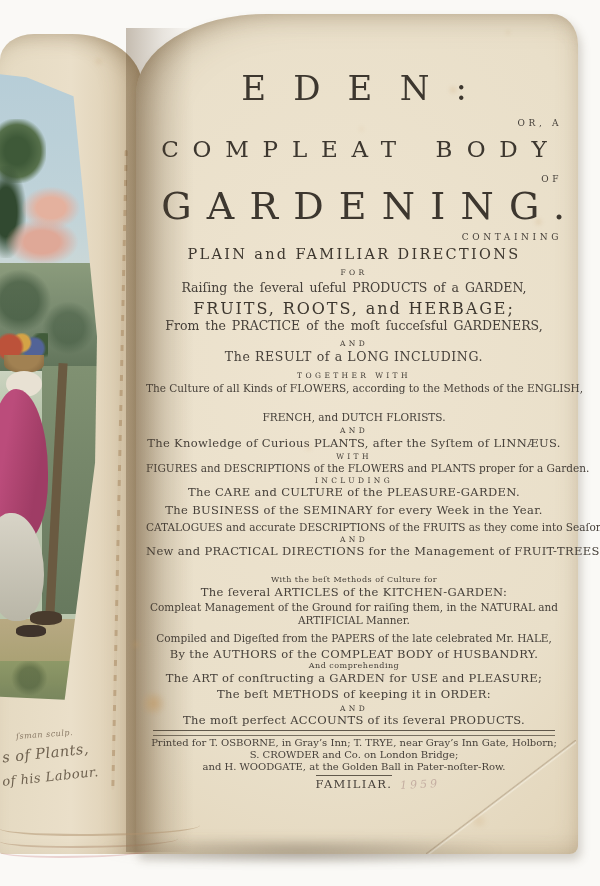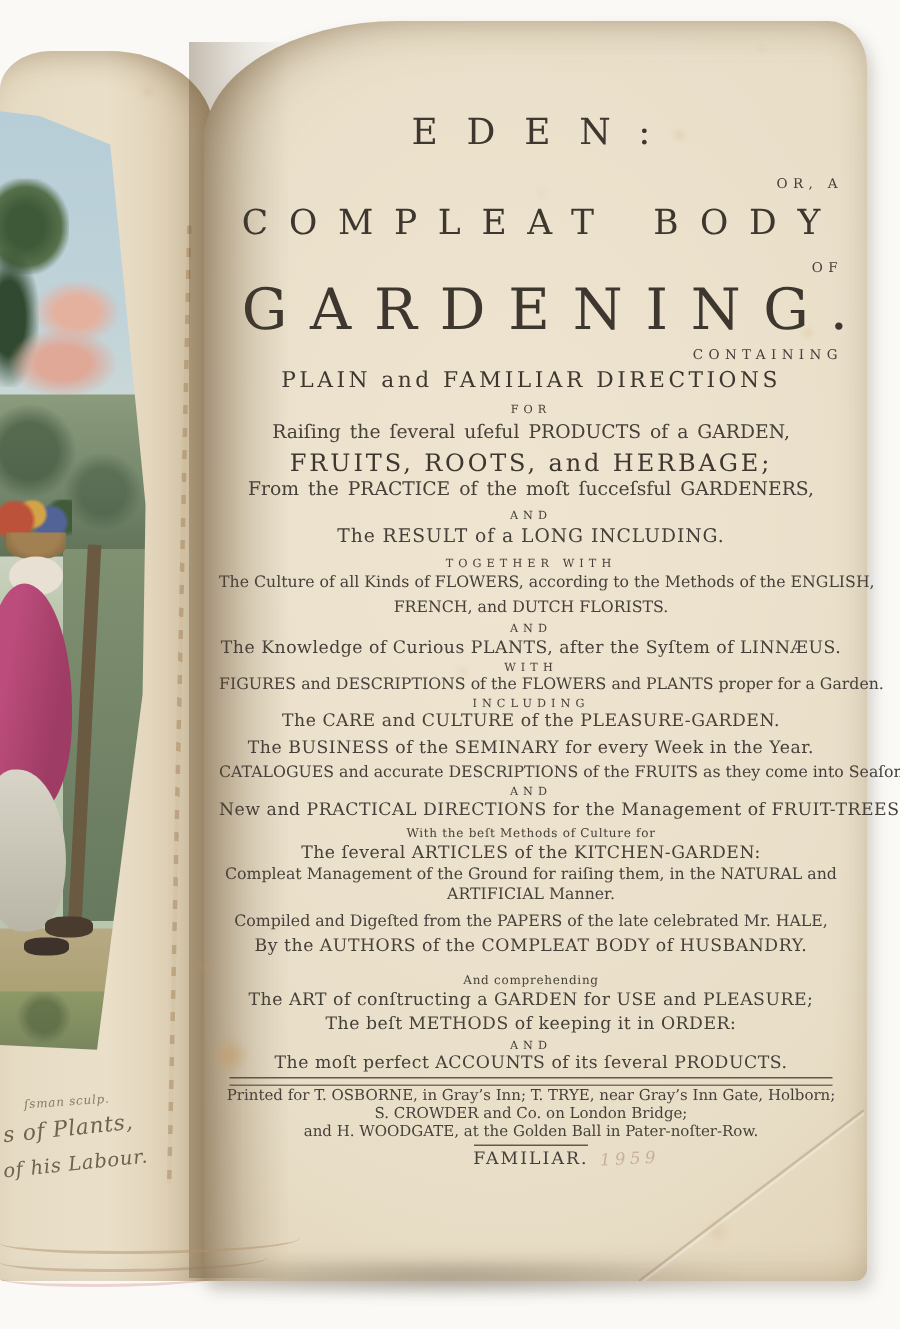--- a/index.html
+++ b/index.html
@@ -64,21 +64,21 @@
   .p-sandal2{left:16px;top:554px;width:30px;height:12px;background:#3f332a;border-radius:40%;}
 
   .cap{position:absolute;font-style:italic;white-space:nowrap;}
   .cap1{left:16px;top:730px;font-size:8px;color:#8a7a66;transform:rotate(-4deg);letter-spacing:.5px;}
   .cap2{left:2px;top:745px;font-size:14.5px;color:#6f6250;transform:rotate(-6deg);letter-spacing:.5px;}
   .cap3{left:2px;top:769px;font-size:13px;color:#6f6250;transform:rotate(-6deg);letter-spacing:.5px;}
 
   
   .text-col{position:absolute;left:10px;right:16px;top:0;padding-top:56px;text-align:center;}
   .tl{white-space:nowrap;}
-  .t-eden{font-size:24px;line-height:36px;letter-spacing:.8em;color:#3d372f;text-indent:.8em;}
+  .t-eden{font-size:34px;line-height:36px;letter-spacing:.8em;color:#3d372f;text-indent:.8em;}
   .t-tiny{font-size:9px;line-height:11px;letter-spacing:.4em;text-align:right;}
   .t-xl{font-size:23px;line-height:26px;letter-spacing:.6em;word-spacing:.2em;color:#3d372f;text-indent:.6em;}
   .t-gard{font-size:38px;line-height:32px;letter-spacing:.4em;color:#3d372f;text-indent:.4em;}
   .t-lg{font-size:14.5px;line-height:17px;letter-spacing:.16em;color:#3d372f;}
   .t-lg2{font-size:16px;line-height:19px;letter-spacing:.12em;color:#3d372f;}
   .t-md{font-size:12.5px;line-height:15px;word-spacing:.16em;}
   .t-md2{font-size:12.5px;line-height:15px;letter-spacing:.05em;}
   .t-micro{font-size:7.5px;line-height:9px;letter-spacing:.45em;}
   .t-micro2{font-size:8px;line-height:10px;letter-spacing:.06em;}
   .t-sm{font-size:10.5px;line-height:13px;}
@@ -136,38 +136,38 @@
       <div class="tl t-tiny" style="margin-top:10px">CONTAINING</div>
       <div class="tl t-lg" style="margin-top:3px">PLAIN and FAMILIAR DIRECTIONS</div>
       <div class="tl t-micro" style="margin-top:5px">FOR</div>
       <div class="tl t-md" style="margin-top:3px">Raiſing the ſeveral uſeful PRODUCTS of a GARDEN,</div>
       <div class="tl t-lg2" style="margin-top:4px">FRUITS, ROOTS, and HERBAGE;</div>
       <div class="tl t-md" style="margin-top:0">From the PRACTICE of the moſt ſucceſsful GARDENERS,</div>
       <div class="tl t-micro" style="margin-top:6px">AND</div>
       <div class="tl t-md2" style="margin-top:1px">The RESULT of a LONG INCLUDING.</div>
       <div class="tl t-micro" style="margin-top:7px">TOGETHER WITH</div>
       <div class="tl t-sm" style="margin-top:2px">The Culture of all Kinds of FLOWERS, according to the Methods of the ENGLISH,</div>
-      <div class="tl t-sm" style="margin-top:4px">FRENCH, and DUTCH FLORISTS.</div>
+      <div class="tl t-sm" style="margin-top:16px">FRENCH, and DUTCH FLORISTS.</div>
       <div class="tl t-micro" style="margin-top:2px">AND</div>
       <div class="tl t-sm2" style="margin-top:1px">The Knowledge of Curious PLANTS, after the Syſtem of LINNÆUS.</div>
       <div class="tl t-micro" style="margin-top:2px">WITH</div>
       <div class="tl t-sm" style="margin-top:1px">FIGURES and DESCRIPTIONS of the FLOWERS and PLANTS proper for a Garden.</div>
       <div class="tl t-micro" style="margin-top:1px">INCLUDING</div>
       <div class="tl t-sm2" style="margin-top:0">The CARE and CULTURE of the PLEASURE-GARDEN.</div>
       <div class="tl t-sm2" style="margin-top:4px">The BUSINESS of the SEMINARY for every Week in the Year.</div>
       <div class="tl t-sm" style="margin-top:4px">CATALOGUES and accurate DESCRIPTIONS of the FRUITS as they come into Seaſon;</div>
       <div class="tl t-micro" style="margin-top:1px">AND</div>
       <div class="tl t-sm2" style="margin-top:0">New and PRACTICAL DIRECTIONS for the Management of FRUIT-TREES.</div>
-      <div class="tl t-micro2" style="margin-top:5px">With the beſt Methods of Culture for</div>
+      <div class="tl t-micro2" style="margin-top:17px">With the beſt Methods of Culture for</div>
       <div class="tl t-sm2" style="margin-top:0">The ſeveral ARTICLES of the KITCHEN-GARDEN:</div>
       <div class="tl t-sm" style="margin-top:2px">Compleat Management of the Ground for raiſing them, in the NATURAL and</div>
       <div class="tl t-sm" style="margin-top:0">ARTIFICIAL Manner.</div>
       <div class="tl t-sm" style="margin-top:5px">Compiled and Digeſted from the PAPERS of the late celebrated Mr. HALE,</div>
       <div class="tl t-sm2" style="margin-top:2px">By the AUTHORS of the COMPLEAT BODY of HUSBANDRY.</div>
-      <div class="tl t-micro2" style="margin-top:12px">And comprehending</div>
+      <div class="tl t-micro2" style="margin-top:0">And comprehending</div>
       <div class="tl t-sm2" style="margin-top:0">The ART of conſtructing a GARDEN for USE and PLEASURE;</div>
       <div class="tl t-sm2" style="margin-top:2px">The beſt METHODS of keeping it in ORDER:</div>
       <div class="tl t-micro" style="margin-top:3px">AND</div>
       <div class="tl t-sm2" style="margin-top:0">The moſt perfect ACCOUNTS of its ſeveral PRODUCTS.</div>
 
       <div class="rule-double"></div>
 
       <div class="tl t-imp" style="margin-top:1px">Printed for T. OSBORNE, in Gray’s Inn; T. TRYE, near Gray’s Inn Gate, Holborn;</div>
       <div class="tl t-imp" style="margin-top:0">S. CROWDER and Co. on London Bridge;</div>
       <div class="tl t-imp" style="margin-top:0">and H. WOODGATE, at the Golden Ball in Pater-noſter-Row.</div>

